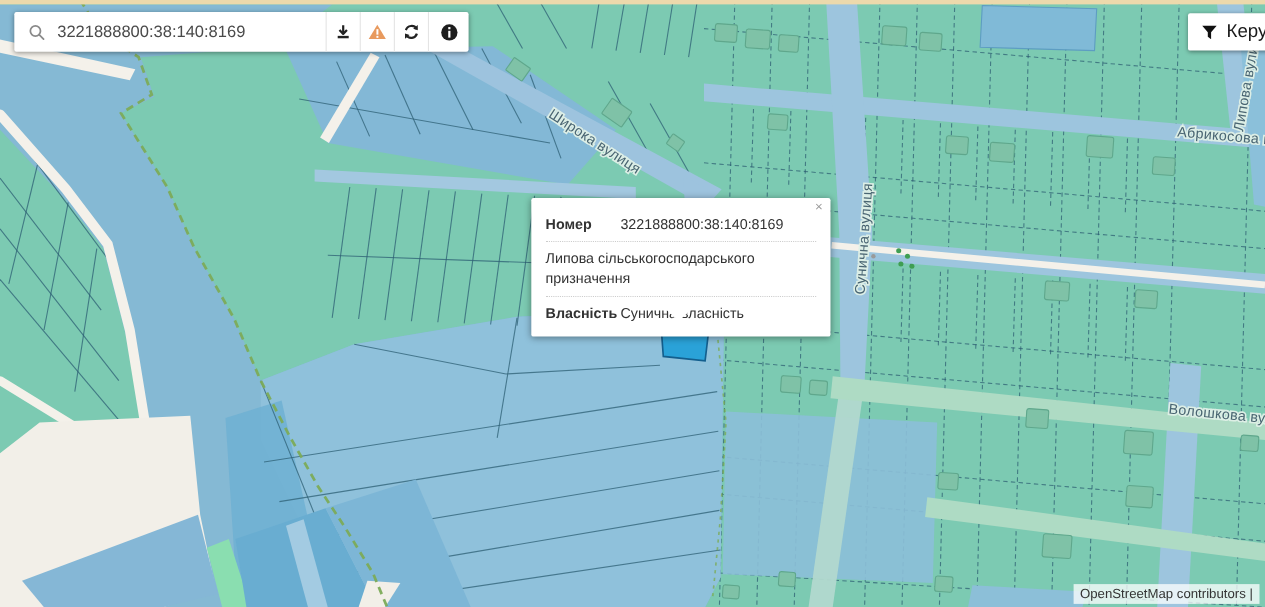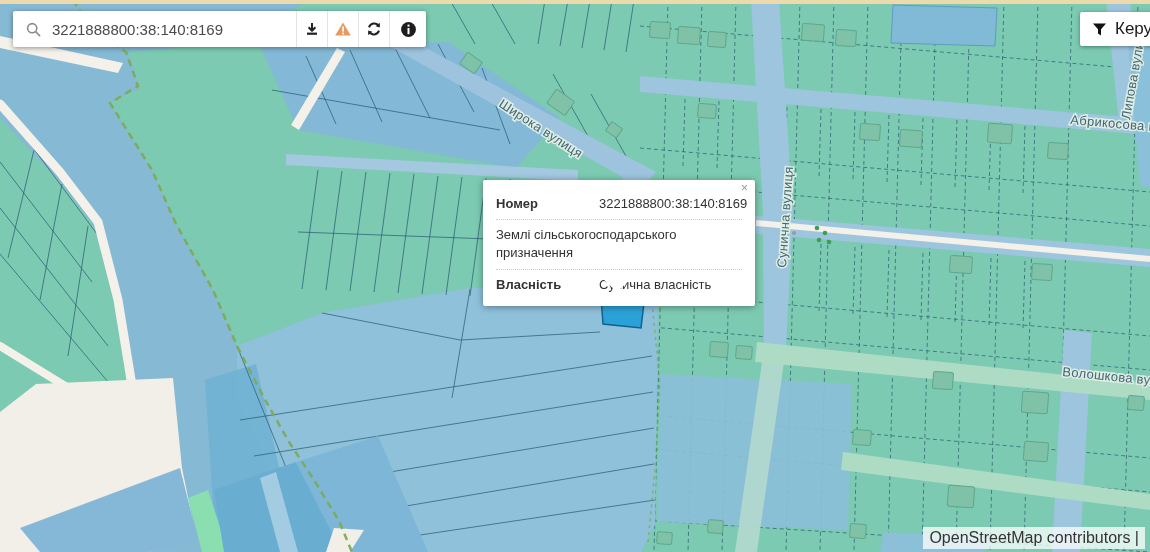--- a/index.html
+++ b/index.html
@@ -21,32 +21,32 @@
 
   
   .filter-btn{position:absolute;left:1080px;top:12px;height:34px;background:#fff;border-radius:2px;
               box-shadow:0 1px 4px rgba(0,0,0,.4);display:flex;align-items:center;gap:8px;
               padding:0 12px;font-size:17px;color:#1a1a1a;white-space:nowrap;cursor:pointer;}
 
   
   .popup{position:absolute;left:483px;top:180px;width:272px;background:#fff;border-radius:2px;
          box-shadow:0 1px 7px rgba(0,0,0,.4);padding:9px 13px 6px;font-size:13px;color:#333;
          line-height:1.4;}
-  .popup-row{display:flex;padding:6px 0;border-bottom:1px dotted #ccc;gap:35px;}
+  .popup-row{display:flex;padding:6px 0;border-bottom:1px dotted #ccc;}
   .popup-row:last-child{border-bottom:none;}
   .popup-label{width:68px;flex:none;font-weight:bold;}
   .popup-value{flex:1;}
   .popup-close{position:absolute;top:2px;right:7px;font-size:12px;color:#999;cursor:pointer;line-height:1;}
   .popup-arrow{position:absolute;left:601px;top:277px;width:0;height:0;
                border-left:16px solid transparent;border-right:16px solid transparent;
                border-top:15px solid #fff;}
 
   
   .attribution{position:absolute;right:5px;bottom:3px;background:rgba(255,255,255,.75);
-               padding:2px 6px;font-size:16px;color:#333;}
+               padding:2px 6px;font-size:12px;color:#333;}
 
   
   .gridline{stroke:#2a5a70;stroke-width:1;opacity:.7;stroke-dasharray:4 3;}
   .lotline{stroke:#2d5f74;stroke-width:1;opacity:.75;}
   .street-label{font-family:"Liberation Sans",sans-serif;font-size:13px;fill:#47626f;
                 stroke:#dff0e7;stroke-width:3px;paint-order:stroke;letter-spacing:.3px;opacity:.97;}
   .bldg{fill:#7fc2a7;stroke:#5fa78c;stroke-width:1;}
 </style>
 </head>
 <body>
@@ -307,21 +307,21 @@
     <span>Керування</span>
   </div>
 
   <div class="popup">
     <span class="popup-close">×</span>
     <div class="popup-row">
       <span class="popup-label">Номер</span>
       <span class="popup-value">3221888800:38:140:8169</span>
     </div>
     <div class="popup-row">
-      <span class="popup-value">Землі сільськогосподарського призначення</span>
+      <span class="popup-value">Липова сільськогосподарського призначення</span>
     </div>
     <div class="popup-row">
       <span class="popup-label">Власність</span>
       <span class="popup-value">Сунична власність</span>
     </div>
   </div>
   <div class="popup-arrow"></div>
 
   <div class="attribution">OpenStreetMap contributors |</div>
 

